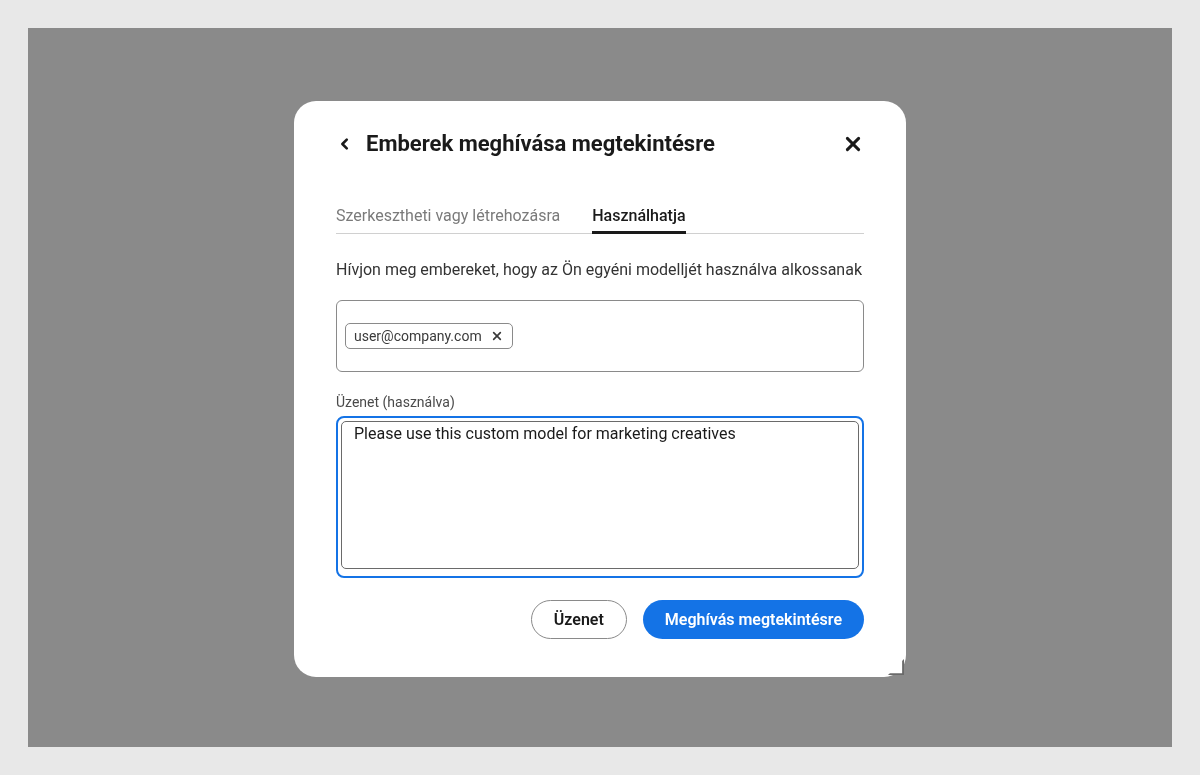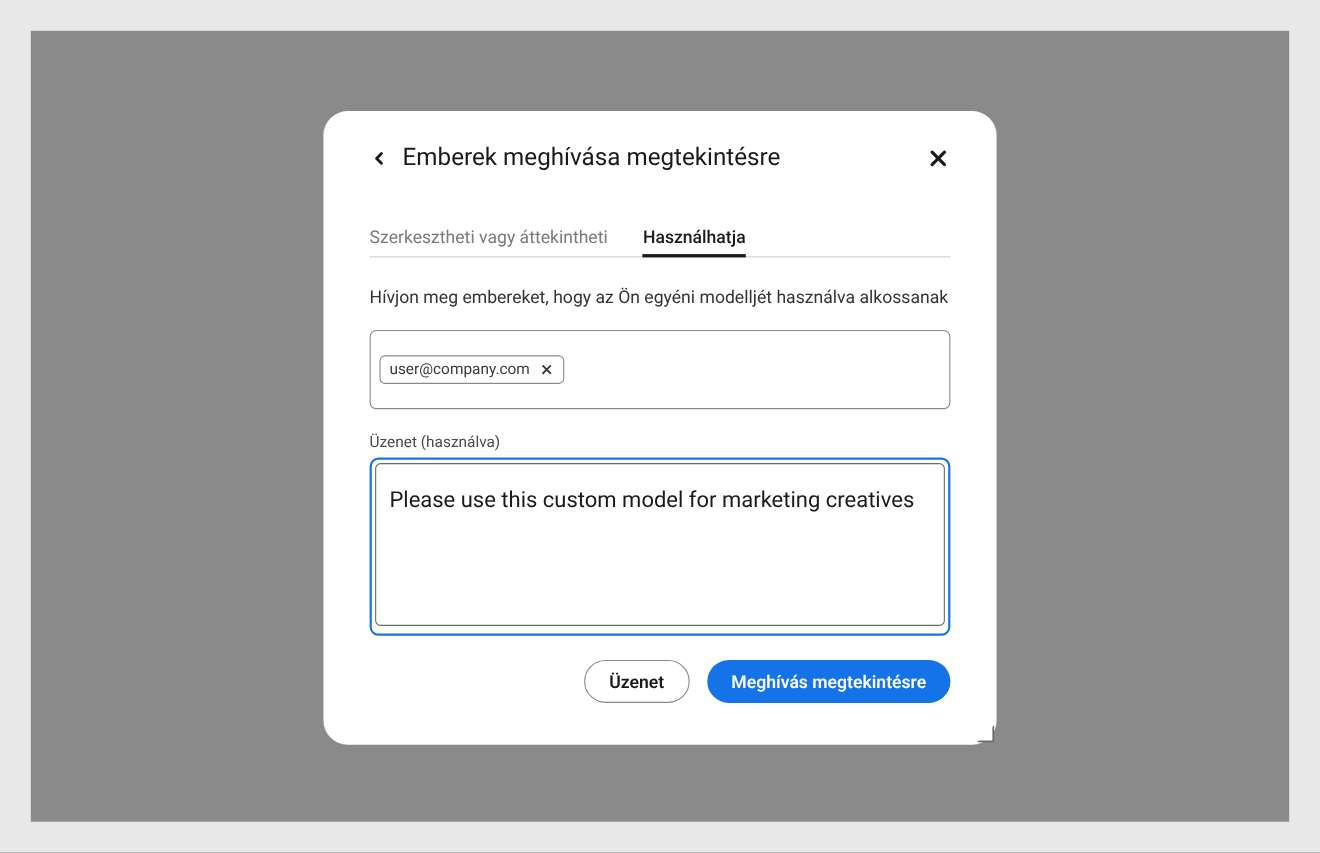--- a/index.html
+++ b/index.html
@@ -48,21 +48,21 @@
     .back-icon {
       cursor: pointer;
       display: inline-flex;
       align-items: center;
       justify-content: center;
       width: 18px;
       height: 18px;
     }
     .dialog-title {
       font-size: 22px;
-      font-weight: 400;
+      font-weight: 700;
       color: #1a1a1a;
     }
     .close-icon {
       cursor: pointer;
       display: inline-flex;
       align-items: center;
       justify-content: center;
       width: 22px;
       height: 22px;
     }
@@ -138,22 +138,22 @@
       border: 2px solid #1473e6;
       border-radius: 8px;
       padding: 3px;
       margin-bottom: 22px;
     }
     .message-textarea {
       width: 100%;
       min-height: 148px;
       border: 1px solid #6a6a6a;
       border-radius: 5px;
-      padding: 20px 12px;
-      font-size: 20px;
+      padding: 2px 12px;
+      font-size: 16px;
       font-family: inherit;
       resize: none;
       outline: none;
       color: #1a1a1a;
     }
     .actions {
       display: flex;
       justify-content: flex-end;
       gap: 16px;
     }
@@ -201,21 +201,21 @@
       </div>
       <span class="close-icon">
         <svg viewBox="0 0 16 16" width="18" height="18" fill="none" stroke="#1a1a1a" stroke-width="2.6" stroke-linecap="round">
           <line x1="3" y1="3" x2="13" y2="13"></line>
           <line x1="13" y1="3" x2="3" y2="13"></line>
         </svg>
       </span>
     </div>
 
     <div class="tabs">
-      <div class="tab inactive">Szerkesztheti vagy áttekintheti</div>
+      <div class="tab inactive">Szerkesztheti vagy létrehozásra</div>
       <div class="tab active">Használhatja</div>
     </div>
 
     <p class="instruction">Hívjon meg embereket, hogy az Ön egyéni modelljét használva alkossanak</p>
 
     <div class="email-field">
       <span class="chip">
         <span>user@company.com</span>
         <span class="chip-remove">
           <svg viewBox="0 0 12 12" width="10" height="10" fill="none" stroke="#3a3a3a" stroke-width="2" stroke-linecap="round">

